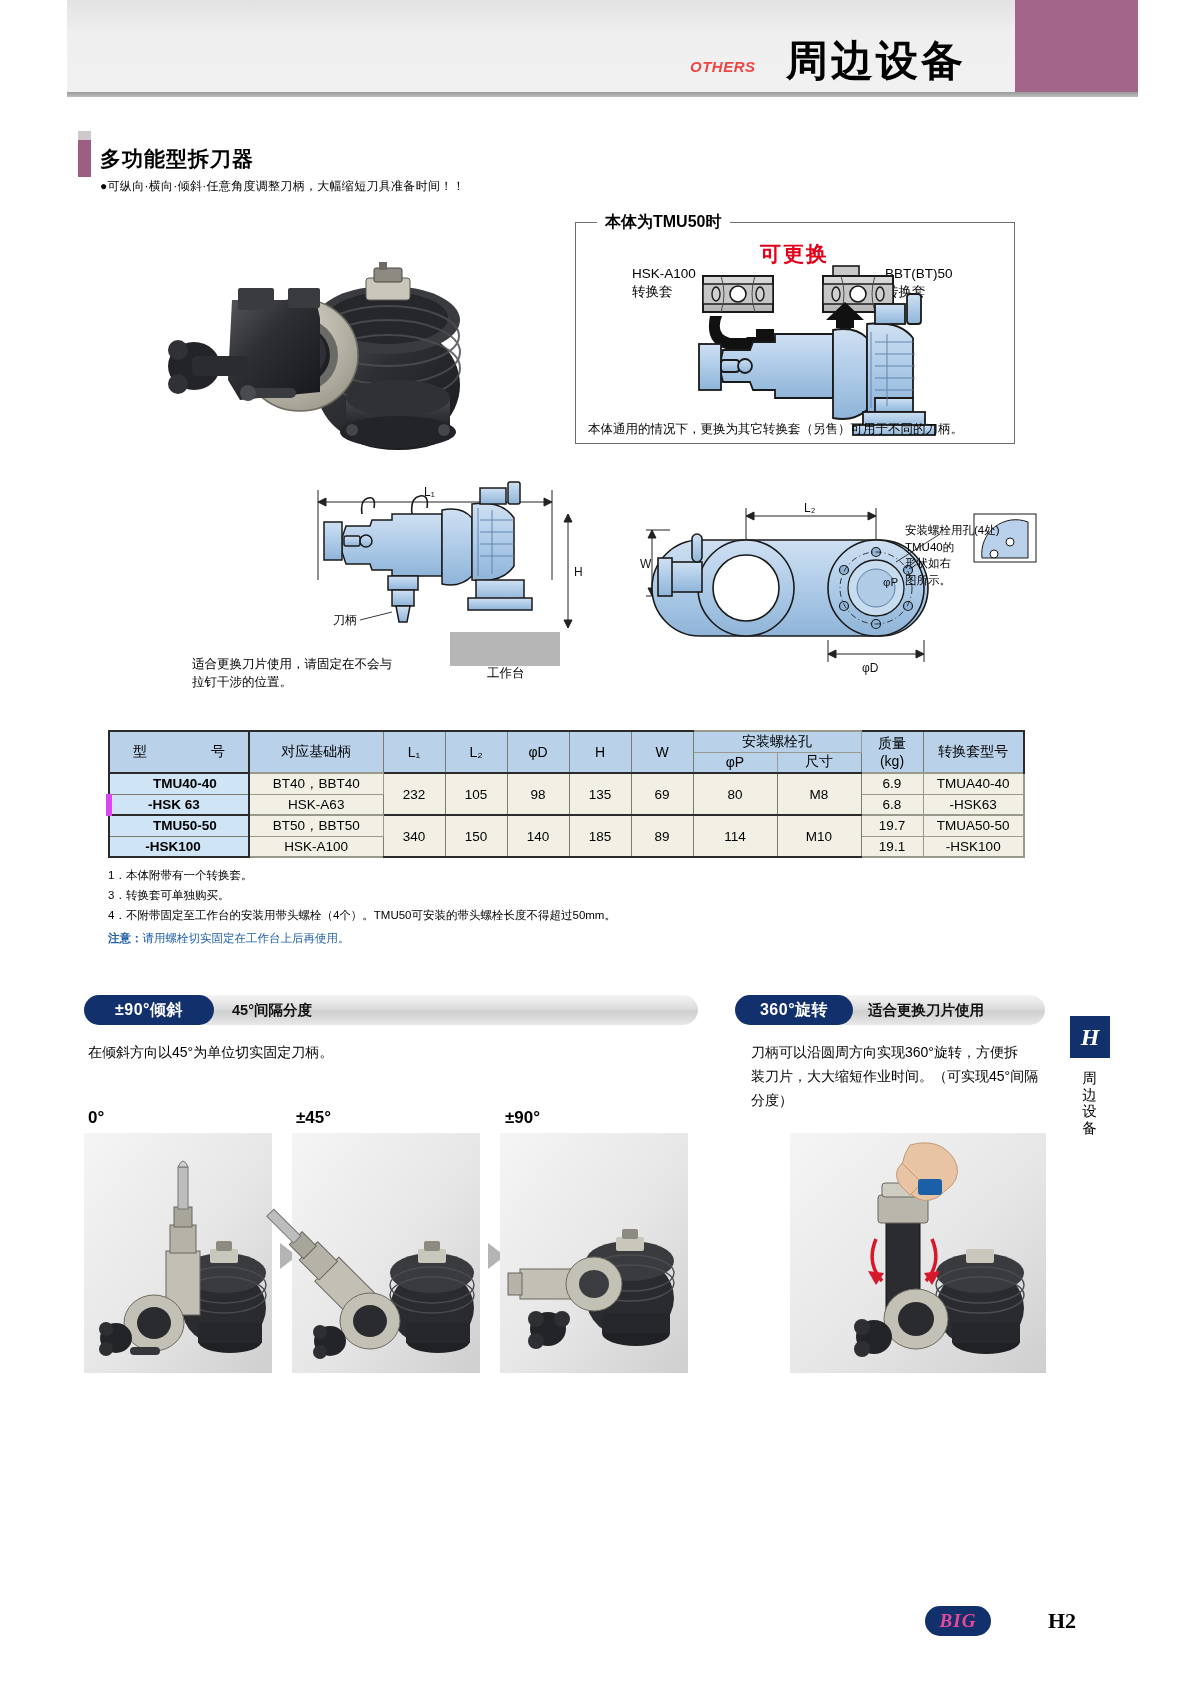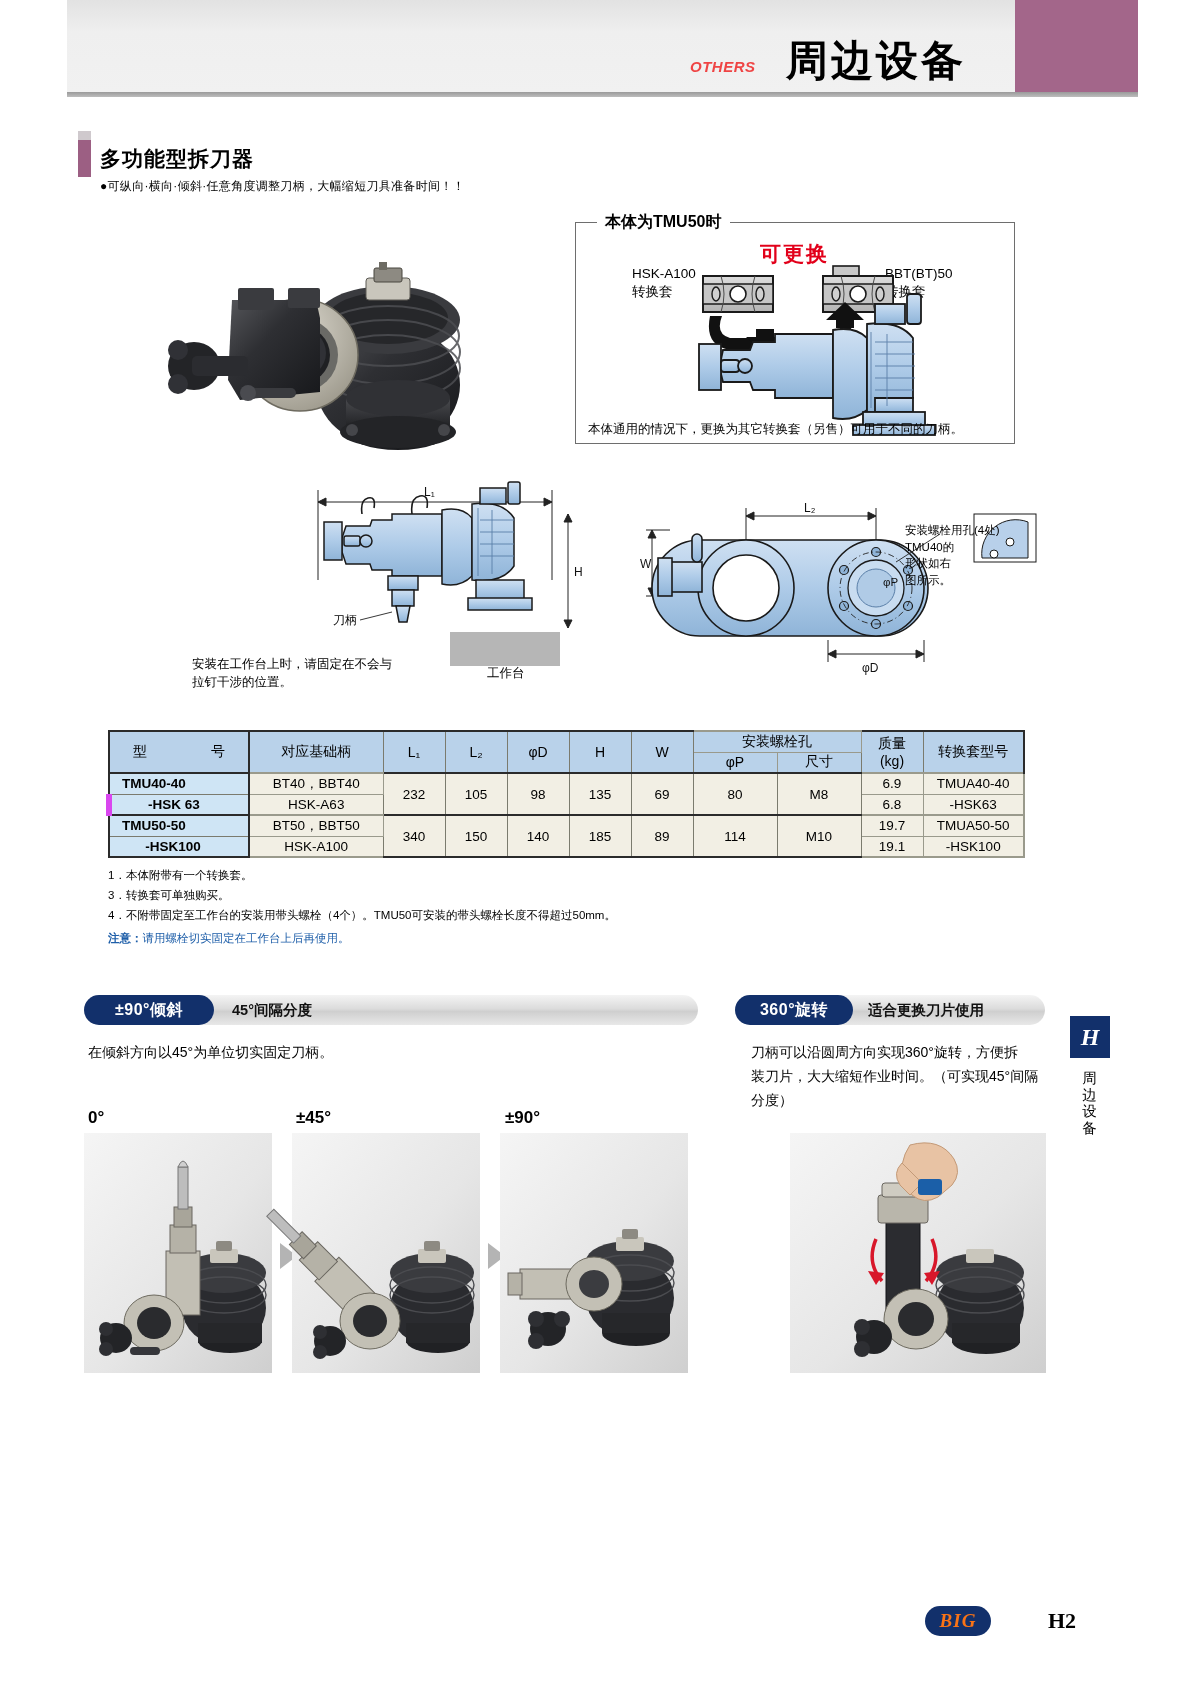--- a/index.html
+++ b/index.html
@@ -124,21 +124,21 @@
   }
   .th-model { letter-spacing: 12px; padding-left: 12px !important; }
   table.spec tbody td { background: #f2efe4; }
   td.model {
     background: #cfe5f5 !important;
     font-weight: bold;
     font-size: 15px;
     text-align: right;
     padding-right: 12px !important;
   }
-  td.model.left { text-align: left; padding-left: 12px !important; padding-right: 0 !important;}
+  td.model.left { text-align: center; padding-left: 12px !important; padding-right: 0 !important;}
   .sep-thick-r { border-right: 2px solid #2b2b2b !important; }
   .sep-thick-b { border-bottom: 2px solid #2b2b2b !important; }
   .sep-thick-t { border-top: 2px solid #2b2b2b !important; }
   .inner-light { border-color: #9a9a8c !important; }
 
   
   .notes { position: absolute; left: 108px; top: 866px; font-size: 11.5px; line-height: 1.72; }
   .notes div { white-space: nowrap; }
   .note-warn { color: #1f5fa9; margin-top: 4px; }
   .note-warn b { color: #1f5fa9; }
@@ -182,21 +182,21 @@
   .side-tab-label {
     position: absolute; left: 1078px; top: 1070px; width: 24px;
     font-size: 14.5px; line-height: 1.15; text-align: center; letter-spacing: 1px;
   }
 
   
   .big-logo {
     position: absolute; left: 925px; top: 1606px; width: 66px; height: 30px;
     background: #12306b; border-radius: 15px;
     display: flex; align-items: center; justify-content: center;
-    color: #f97316; font-size: 19px; font-weight: bold; font-style: italic;
+    color: #ec4899; font-size: 19px; font-weight: bold; font-style: italic;
     letter-spacing: 1px; font-family: "Liberation Serif", serif;
   }
   .pg-num {
     position: absolute; left: 1048px; top: 1608px;
     font-size: 22px; font-weight: bold; font-family: "Liberation Serif", serif;
   }
   svg { display: block; overflow: visible; }
 </style>
 </head>
 <body>
@@ -410,21 +410,21 @@
       <rect x="150" y="152" width="110" height="34" fill="#b6b6b6"></rect>
 
       <g stroke="#222" stroke-width="0.9" fill="none">
         <line x1="60" y1="140" x2="92" y2="132"></line>
       </g>
     </svg>
   </div>
   <div class="lbl-daobing">刀柄</div>
   <div class="lbl-gzt">工作台</div>
   <div class="dim-note">
-    <div>安装在工作台上时，请固定在不会与</div>
+    <div>适合更换刀片使用，请固定在不会与</div>
     <div>拉钉干涉的位置。</div>
   </div>
 
   <div class="dim-right">
     <svg width="400" height="175" viewBox="0 0 400 175">
 
       <g stroke="#222" stroke-width="1" fill="none">
         <line x1="12" y1="30" x2="12" y2="96"></line>
         <path d="M12 30 l-4 8 l8 0 z" fill="#222"></path>
         <path d="M12 96 l-4 -8 l8 0 z" fill="#222"></path>

